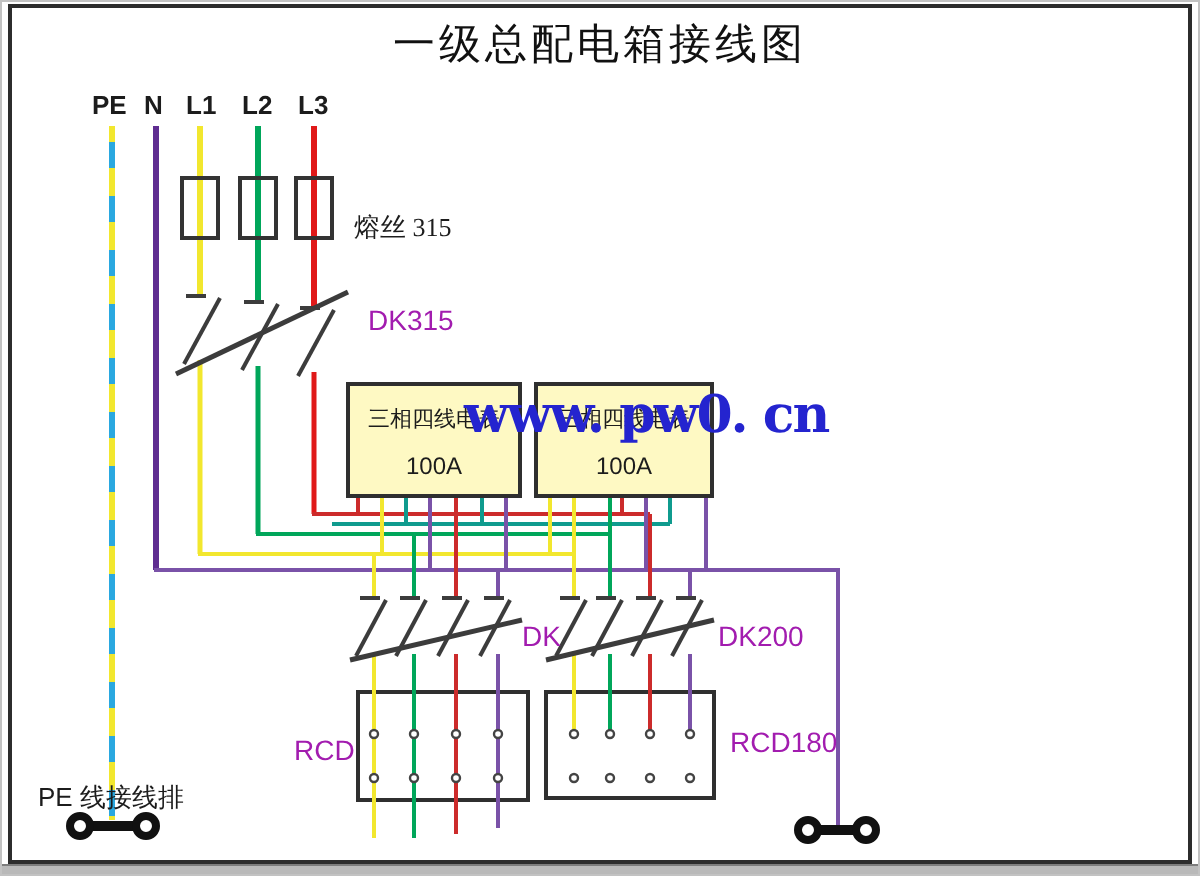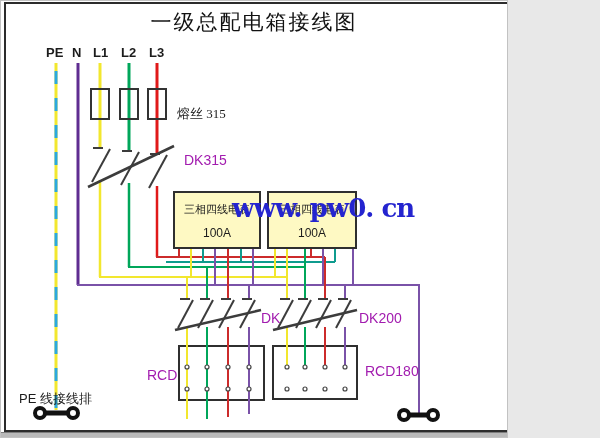--- a/index.html
+++ b/index.html
@@ -1,17 +1,17 @@
 <!DOCTYPE html>
 <html style="--pe-yellow: #f2e72e; --pe-blue: #2aa8e0; --neutral-purple: #5f2d91; --neutral-thin: #7a52a8; --l1-yellow: #f2e72e; --l2-green: #00a65a; --l3-red: #e01919; --wire-red-thin: #cc2b2b; --wire-teal: #0f9b8e; --watermark-blue: #2424cf; --switch-dark: #3c3c3c;"><head>
 <meta charset="utf-8">
 <style>
   html,body{margin:0;padding:0;background:#e8e8e8;}
   .frame{
-    position:relative;width:508px;height:438px;background:#ffffff;
+    position:relative;width:600px;height:438px;background:#ffffff;
     border:1px solid #c2c2c2;box-sizing:border-box;overflow:hidden;
     font-family:"Liberation Sans",sans-serif;color:#1c1c1c;
   }
   .diagram-border{
     position:absolute;left:3px;top:1px;width:588px;height:426px;
     border:2px solid #2c2c2c;background:#fff;box-sizing:content-box;
   }
   .bottom-band{
     position:absolute;left:0;top:431px;width:600px;height:7px;
     background:#b9b9b9;border-top:1px solid #7d7d7d;

